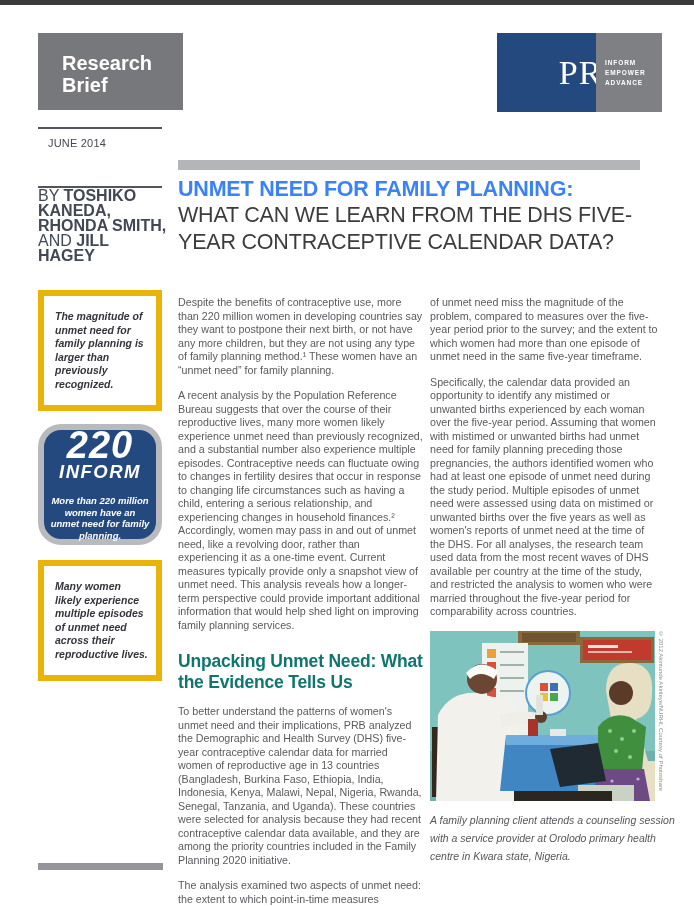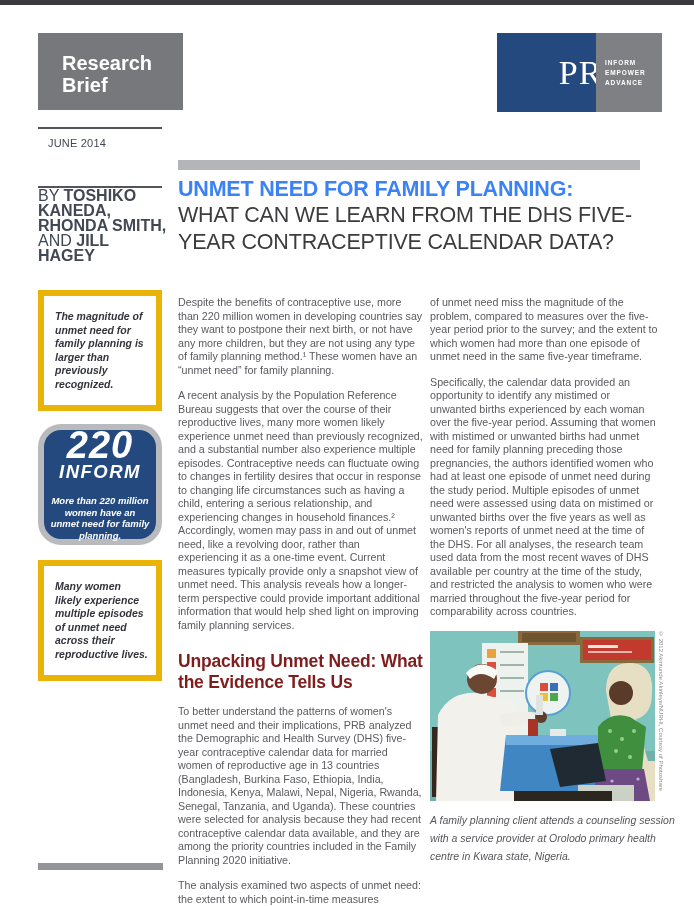--- a/index.html
+++ b/index.html
@@ -37,21 +37,21 @@
   
   .main-bar{left:178px;top:160px;width:462px;height:10px;background:#b3b5b9;}
   .title{left:178px;top:176px;width:480px;}
   .title-line1{font-size:21.5px;font-weight:bold;color:#3b82f6;line-height:26px;letter-spacing:-0.2px;}
   .title-line2{font-size:21.5px;color:#3c3c3e;line-height:27px;letter-spacing:-0.2px;}
 
   .col{font-size:10.7px;line-height:13.5px;color:#595a5e;}
   .col p{margin:12px 0 12px 0;}
   .col-left{left:178px;top:284px;width:245px;}
   .col-right{left:430px;top:284px;width:228px;}
-  .section-heading{font-size:17.5px;font-weight:bold;color:#7f1d1d;line-height:21px;
+  .section-heading{font-size:17.5px;font-weight:bold;color:#0f766e;line-height:21px;
     letter-spacing:-0.2px;margin:19px 0 9px 0;}
 
   .photo-wrap{position:relative;width:225px;height:170px;margin:8px 0 10px 0;}
   .photo-wrap svg{display:block;}
   .credit{position:absolute;right:-12px;top:0;height:170px;writing-mode:vertical-rl;
     font-size:6px;color:#8a8b8e;white-space:nowrap;}
   .caption{font-style:italic;font-size:10.5px;line-height:18px;color:#55565a;width:256px;}
 </style>
 </head>
 <body>

